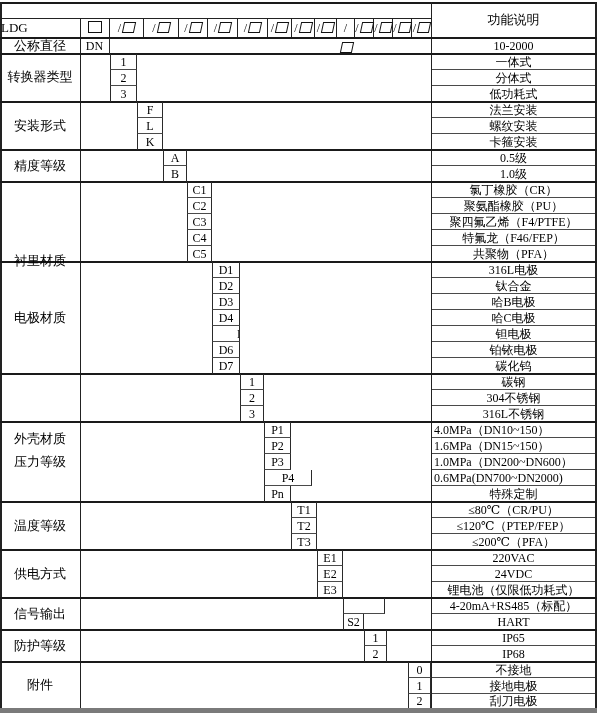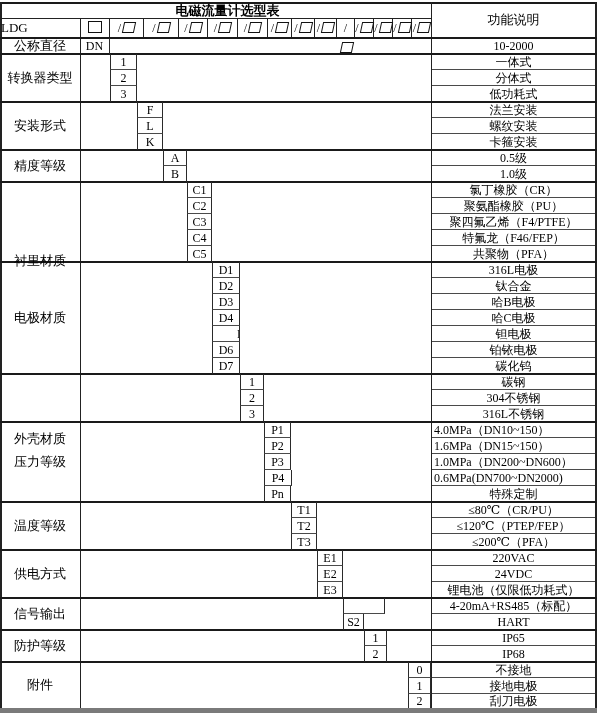--- a/index.html
+++ b/index.html
@@ -31,21 +31,20 @@
 <div id="stage">
 
   <div class="hl" style="top:2px;"></div>
   <div style="position:absolute;left:0;top:2px;width:2px;height:708px;background:#222;"></div>
   <div style="position:absolute;left:595px;top:2px;width:2px;height:708px;background:#222;"></div>
   <div style="position:absolute;left:0;top:708px;width:597px;height:5px;background:#7a7a7a;"></div>
 
   <div class="vl" style="left:431px;top:2px;height:706px;"></div>
   <div class="vl" style="left:80px;top:18px;height:690px;"></div>
 
-  <div class="ttl">电磁流量计选型表</div>
   <div class="fnh">功能说明</div>
   <div style="position:absolute;left:0;top:18px;width:431px;height:1px;background:#222;"></div>
 
   <div class="cell" style="left:0;top:18px;width:80px;height:20px;line-height:20px;text-align:left;padding-left:1px;font-size:13px;">LDG</div>
   <div class="slot" style="left:80px;width:30px;"><span class="bx"></span></div>
   <div class="slot" style="left:110px;width:34px;">/<span class="sb"></span></div>
   <div class="slot" style="left:144px;width:35px;">/<span class="sb"></span></div>
   <div class="slot" style="left:179px;width:29px;">/<span class="sb"></span></div>
   <div class="slot" style="left:208px;width:30px;">/<span class="sb"></span></div>
   <div class="slot" style="left:238px;width:30px;">/<span class="sb"></span></div>
@@ -70,21 +69,21 @@
   <div class="hl" style="top:549px;"></div>
   <div class="hl" style="top:597px;"></div>
   <div class="hl" style="top:629px;"></div>
   <div class="hl" style="top:661px;"></div>
 
   <div class="cell lbl" style="top:38px;height:16px;">公称直径</div>
   <div class="cell" style="left:80px;top:38px;width:30px;border-right:1px solid #2a2a2a;">DN</div>
   <div class="cell fn lr" style="top:38px;">10-2000</div>
 
   <div>
-    <div class="cell lbl" style="top:54px;height:48px;">转换器类型</div>
+    <div class="cell lbl" style="top:54px;height:48px;font-family:Liberation Mono, monospace;">转换器类型</div>
     <div class="cell code" style="left:110px;width:27px;top:54px;">1</div>
     <div class="cell fn" style="top:54px;">一体式</div>
     <div class="cell code" style="left:110px;width:27px;top:70px;">2</div>
     <div class="cell fn" style="top:70px;">分体式</div>
     <div class="cell code lr" style="left:110px;width:27px;top:86px;">3</div>
     <div class="cell fn lr" style="top:86px;">低功耗式</div>
   </div>
 
   <div>
     <div class="cell lbl" style="top:102px;height:48px;">安装形式</div>
@@ -147,21 +146,21 @@
   </div>
 
   <div>
     <div class="cell lbl" style="top:422px;height:80px;">压力等级</div>
     <div class="cell code" style="left:264px;width:27px;top:422px;">P1</div>
     <div class="cell fn al" style="top:422px;">4.0MPa（DN10~150）</div>
     <div class="cell code" style="left:264px;width:27px;top:438px;">P2</div>
     <div class="cell fn al" style="top:438px;">1.6MPa（DN15~150）</div>
     <div class="cell code" style="left:264px;width:27px;top:454px;">P3</div>
     <div class="cell fn al" style="top:454px;">1.0MPa（DN200~DN600）</div>
-    <div class="cell code" style="left:264px;width:28px;top:470px;">P4</div>
+    <div class="cell code" style="left:264px;width:48px;top:470px;">P4</div>
     <div class="cell fn al" style="top:470px;">0.6MPa(DN700~DN2000)</div>
     <div class="cell code lr" style="left:264px;width:27px;top:486px;">Pn</div>
     <div class="cell fn lr" style="top:486px;">特殊定制</div>
   </div>
 
   <div>
     <div class="cell lbl" style="top:502px;height:48px;">温度等级</div>
     <div class="cell code" style="left:291px;width:26px;top:502px;">T1</div>
     <div class="cell fn" style="top:502px;">≤80℃（CR/PU）</div>
     <div class="cell code" style="left:291px;width:26px;top:518px;">T2</div>

